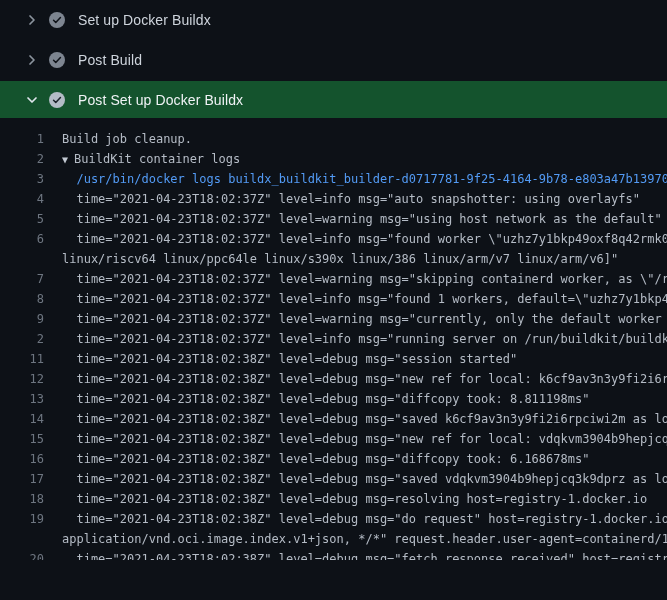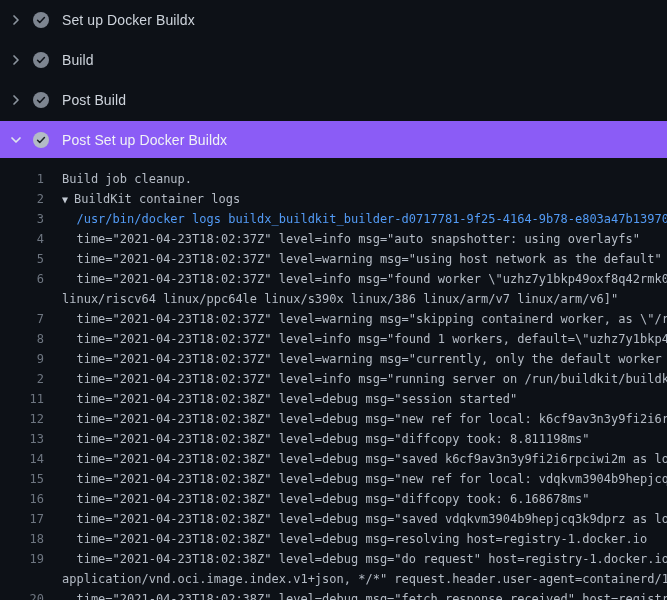--- a/index.html
+++ b/index.html
@@ -11,28 +11,28 @@
     width: 667px;
     height: 600px;
     overflow: hidden;
     font-family: "Liberation Sans", sans-serif;
   }
   .steps { width: 667px; }
   .step {
     display: flex;
     align-items: center;
     height: 40px;
-    padding-left: 8px;
+    padding-left: 24px;
     box-sizing: border-box;
     cursor: pointer;
   }
   .step.expanded {
     height: 37px;
     margin-top: 1px;
-    background: #8b5cf6;
+    background: #14532d;
   }
   .chev {
     width: 16px;
     height: 16px;
     display: inline-flex;
     align-items: center;
     justify-content: center;
     flex: none;
   }
   .chev svg { display: block; }
@@ -101,45 +101,32 @@
         </svg>
     </span>
     <span class="check">
       <svg width="10" height="10" viewBox="0 0 16 16">
           <path d="M2.5 8.5l3.5 3.5L13.5 4" fill="none" stroke="#0d1117" stroke-width="2.4" stroke-linecap="round" stroke-linejoin="round"></path>
         </svg>
     </span>
     <span class="step-label">Set up Docker Buildx</span>
   </div>
 
+
   <div class="step">
     <span class="chev">
       <svg width="16" height="16" viewBox="0 0 16 16">
           <path d="M6 4l4 4-4 4" fill="none" stroke="#8b949e" stroke-width="1.7" stroke-linecap="round" stroke-linejoin="round"></path>
         </svg>
     </span>
     <span class="check">
       <svg width="10" height="10" viewBox="0 0 16 16">
           <path d="M2.5 8.5l3.5 3.5L13.5 4" fill="none" stroke="#0d1117" stroke-width="2.4" stroke-linecap="round" stroke-linejoin="round"></path>
         </svg>
     </span>
-    <span class="step-label">Build</span>
-  </div>
-
-  <div class="step">
-    <span class="chev">
-      <svg width="16" height="16" viewBox="0 0 16 16">
-          <path d="M6 4l4 4-4 4" fill="none" stroke="#8b949e" stroke-width="1.7" stroke-linecap="round" stroke-linejoin="round"></path>
-        </svg>
-    </span>
-    <span class="check">
-      <svg width="10" height="10" viewBox="0 0 16 16">
-          <path d="M2.5 8.5l3.5 3.5L13.5 4" fill="none" stroke="#0d1117" stroke-width="2.4" stroke-linecap="round" stroke-linejoin="round"></path>
-        </svg>
-    </span>
     <span class="step-label">Post Build</span>
   </div>
 
   <div class="step expanded">
     <span class="chev">
       <svg width="16" height="16" viewBox="0 0 16 16">
           <path d="M4 6l4 4 4-4" fill="none" stroke="#dfe5ec" stroke-width="1.7" stroke-linecap="round" stroke-linejoin="round"></path>
         </svg>
     </span>
     <span class="check">

